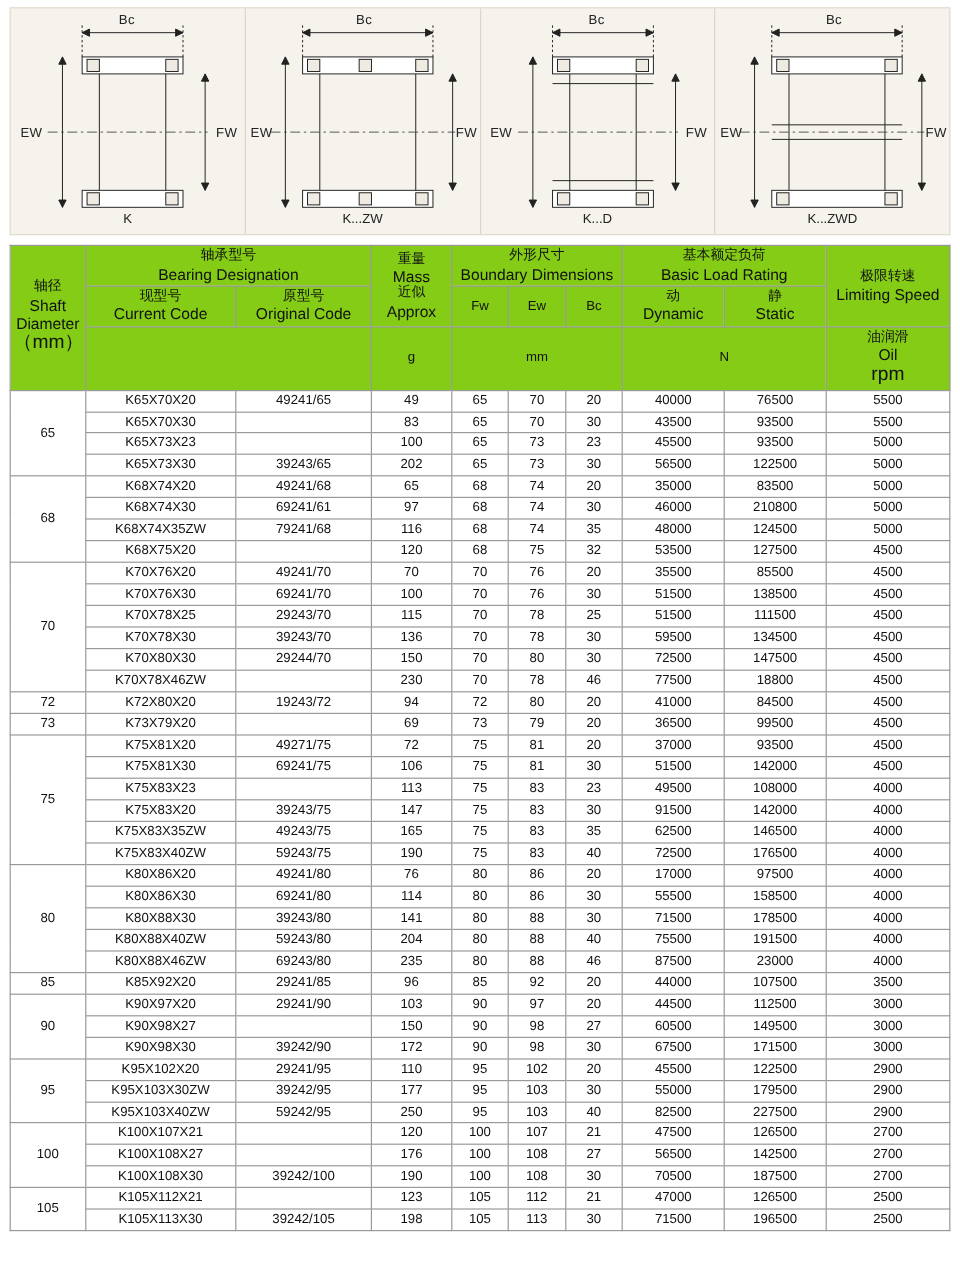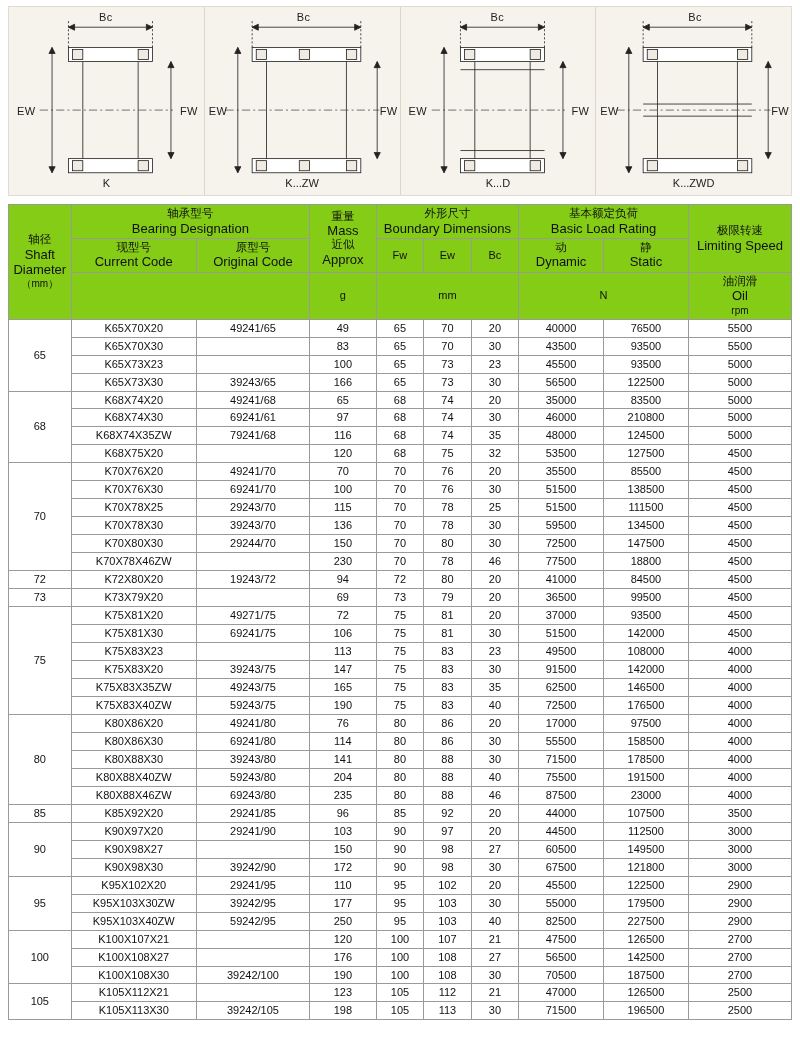--- a/index.html
+++ b/index.html
@@ -70,21 +70,21 @@
     line-height: 1.18;
     color: #111;
     background: #fff;
   }
   table.spec thead th {
     background: #84cc16;
     font-weight: normal;
   }
   .hdr-cn { display: block; font-size: 11.5px; }
   .hdr-en { display: block; font-size: 13px; }
-  .hdr-unit { font-size: 10px; }
+  .hdr-unit { font-size: 16px; }
 
   td.code-cell {
     text-align: left;
     padding-left: 8px;
   }
   td.shaft {
     font-size: 11.5px;
   }
   col.c-shaft { width: 62px; }
   col.c-cur   { width: 124px; }
@@ -358,21 +358,21 @@
           <td>65</td>
           <td>73</td>
           <td>23</td>
           <td>45500</td>
           <td>93500</td>
           <td>5000</td>
         </tr>
         <tr>
           <td class="code-cell">K65X73X30</td>
           <td class="code-cell">39243/65</td>
-          <td>166</td>
+          <td>202</td>
           <td>65</td>
           <td>73</td>
           <td>30</td>
           <td>56500</td>
           <td>122500</td>
           <td>5000</td>
         </tr>
         <tr>
           <td class="shaft" rowspan="4">68</td>
           <td class="code-cell">K68X74X20</td>
@@ -668,21 +668,21 @@
           <td>3000</td>
         </tr>
         <tr>
           <td class="code-cell">K90X98X30</td>
           <td class="code-cell">39242/90</td>
           <td>172</td>
           <td>90</td>
           <td>98</td>
           <td>30</td>
           <td>67500</td>
-          <td>121800</td>
+          <td>171500</td>
           <td>3000</td>
         </tr>
         <tr>
           <td class="shaft" rowspan="3">95</td>
           <td class="code-cell">K95X102X20</td>
           <td class="code-cell">29241/95</td>
           <td>110</td>
           <td>95</td>
           <td>102</td>
           <td>20</td>

